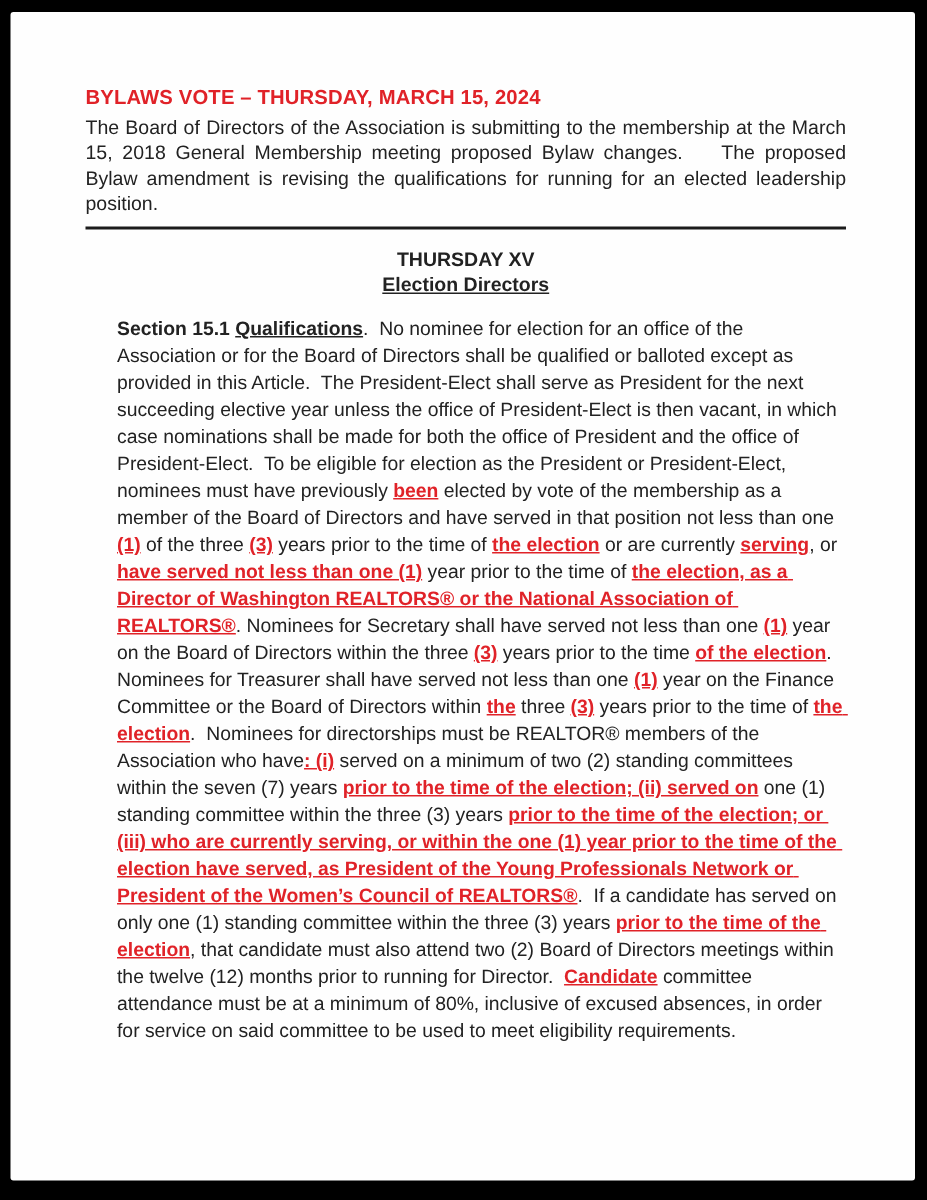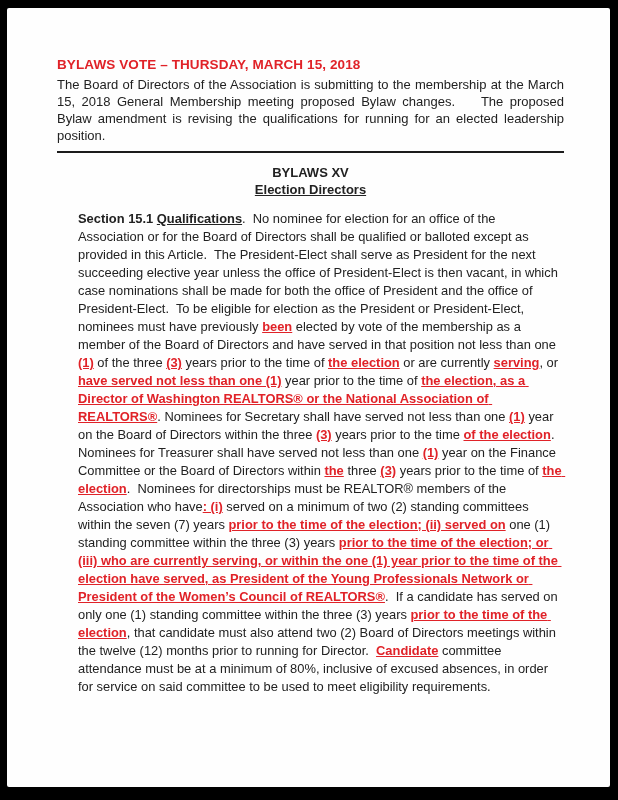--- a/index.html
+++ b/index.html
@@ -74,26 +74,26 @@
   .run-bold { color: var(--ink); font-weight: bold; }
   .run-bold-underline { color: var(--ink); font-weight: bold; text-decoration: underline; }
   .run-red { color: var(--red); font-weight: bold; text-decoration: underline; }
 </style>
 </head>
 <body>
 
 <div class="canvas">
   <div class="page">
 
-    <div class="doc-title">BYLAWS VOTE – THURSDAY, MARCH 15, 2018</div>
+    <div class="doc-title">BYLAWS VOTE – THURSDAY, MARCH 15, 2024</div>
 
     <div class="intro">The Board of Directors of the Association is submitting to the membership at the March 15, 2018 General Membership meeting proposed Bylaw changes.    The proposed Bylaw amendment is revising the qualifications for running for an elected leadership position.</div>
 
     <div class="divider"></div>
 
-    <div class="article-head">BYLAWS XV</div>
+    <div class="article-head">THURSDAY XV</div>
 
     <div class="article-sub">Election Directors</div>
 
     <div class="section-paragraph"><span class="run-bold">Section 15.1 </span><span class="run-bold-underline">Qualifications</span><span class="run-normal">.  No nominee for election for an office of the Association or for the Board of Directors shall be qualified or balloted except as provided in this Article.  The President-Elect shall serve as President for the next succeeding elective year unless the office of President-Elect is then vacant, in which case nominations shall be made for both the office of President and the office of President-Elect.  To be eligible for election as the President or President-Elect, nominees must have previously </span><span class="run-red">been</span><span class="run-normal"> elected by vote of the membership as a member of the Board of Directors and have served in that position not less than one </span><span class="run-red">(1)</span><span class="run-normal"> of the three </span><span class="run-red">(3)</span><span class="run-normal"> years prior to the time of </span><span class="run-red">the election</span><span class="run-normal"> or are currently </span><span class="run-red">serving</span><span class="run-normal">, or </span><span class="run-red">have served not less than one (1)</span><span class="run-normal"> year prior to the time of </span><span class="run-red">the election, as a Director of Washington REALTORS® or the National Association of REALTORS®</span><span class="run-normal">. Nominees for Secretary shall have served not less than one </span><span class="run-red">(1)</span><span class="run-normal"> year on the Board of Directors within the three </span><span class="run-red">(3)</span><span class="run-normal"> years prior to the time </span><span class="run-red">of the election</span><span class="run-normal">.  Nominees for Treasurer shall have served not less than one </span><span class="run-red">(1)</span><span class="run-normal"> year on the Finance Committee or the Board of Directors within </span><span class="run-red">the</span><span class="run-normal"> three </span><span class="run-red">(3)</span><span class="run-normal"> years prior to the time of </span><span class="run-red">the election</span><span class="run-normal">.  Nominees for directorships must be REALTOR® members of the Association who have</span><span class="run-red">: (i)</span><span class="run-normal"> served on a minimum of two (2) standing committees within the seven (7) years </span><span class="run-red">prior to the time of the election; (ii) served on</span><span class="run-normal"> one (1) standing committee within the three (3) years </span><span class="run-red">prior to the time of the election; or (iii) who are currently serving, or within the one (1) year prior to the time of the election have served, as President of the Young Professionals Network or President of the Women’s Council of REALTORS®</span><span class="run-normal">.  If a candidate has served on only one (1) standing committee within the three (3) years </span><span class="run-red">prior to the time of the election</span><span class="run-normal">, that candidate must also attend two (2) Board of Directors meetings within the twelve (12) months prior to running for Director.  </span><span class="run-red">Candidate</span><span class="run-normal"> committee attendance must be at a minimum of 80%, inclusive of excused absences, in order for service on said committee to be used to meet eligibility requirements.</span></div>
 
   </div>
 </div>
 
 </body></html>

